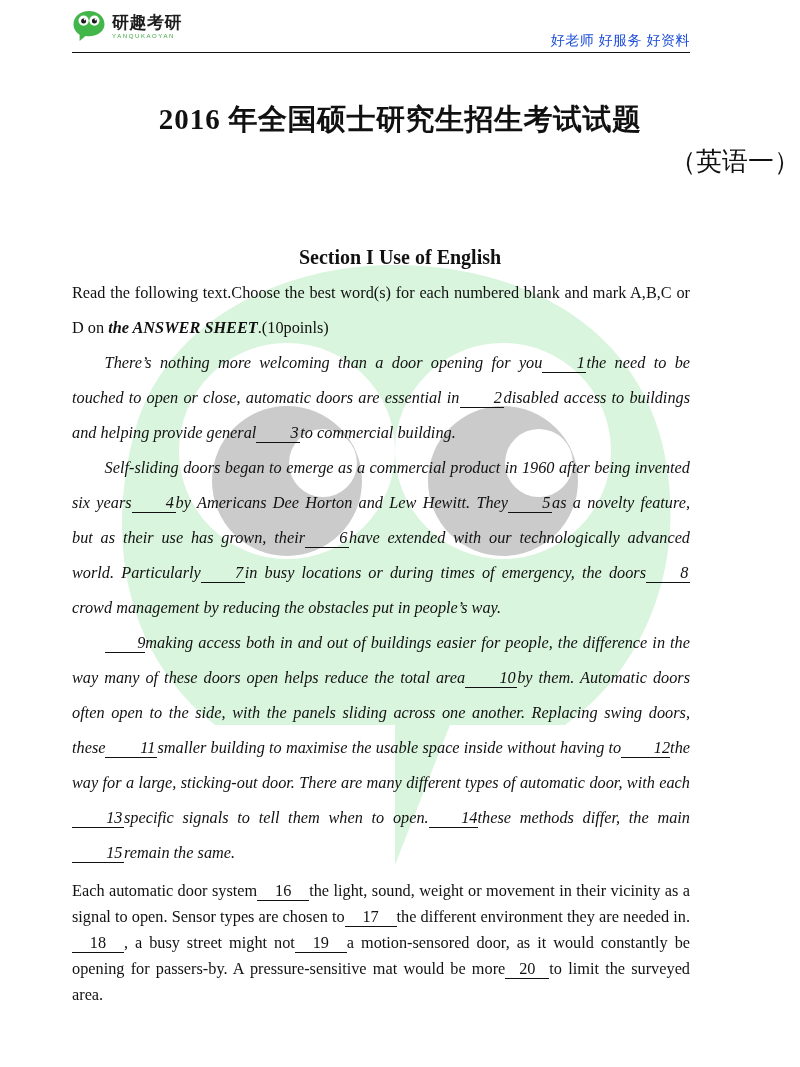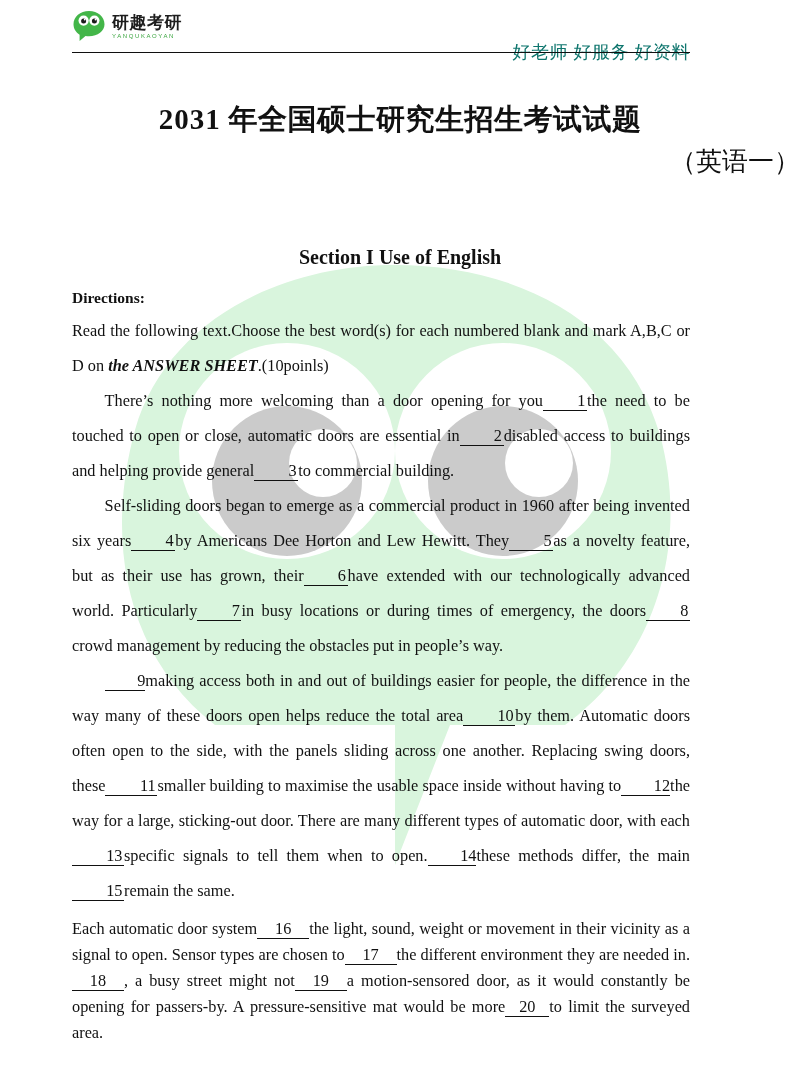--- a/index.html
+++ b/index.html
@@ -70,24 +70,24 @@
   }
   .brand-en {
     font-family: "Liberation Sans", "DejaVu Sans", sans-serif;
     font-size: 6px;
     letter-spacing: 1.6px;
     color: #3aa53f;
     margin-top: 2px;
   }
   .slogan {
     font-family: "Liberation Sans", "DejaVu Sans", sans-serif;
-    font-size: 18px;
-    color: #0f766e;
+    font-size: 14px;
+    color: #1d4ed8;
     letter-spacing: 0.5px;
-    margin-top: 32px;
+    margin-top: 24px;
     white-space: nowrap;
   }
   .rule {
     position: relative;
     z-index: 3;
     margin: 0 110px 0 72px;
     border-top: 1.6px solid #101010;
     height: 0;
   }
 
@@ -133,21 +133,21 @@
     margin-top: 20px;
   }
   p.para {
     font-size: 16.3px;
     line-height: 35px;
     margin: 0;
     text-align: justify;
     text-justify: inter-word;
   }
   p.directions-body { margin-top: 6px; }
-  p.indent { text-indent: 2em; }
+  p.indent { text-indent: 2em; font-style: italic; }
   p.tight {
     line-height: 26px;
     margin-top: 8px;
   }
   .bi { font-weight: bold; font-style: italic; }
 
   
   .blank {
     display: inline-block;
     border-bottom: 1.3px solid #111;
@@ -214,29 +214,28 @@
       <span class="brand-words">
         <span class="brand-cn">研趣考研</span>
         <span class="brand-en">YANQUKAOYAN</span>
       </span>
     </div>
     <div class="slogan">好老师 好服务 好资料</div>
   </div>
   <div class="rule"></div>
 
   <div class="doc-title">
-    <span class="year">2031</span><span> 年全国硕士研究生招生考试试题</span>
+    <span class="year">2016</span><span> 年全国硕士研究生招生考试试题</span>
   </div>
   <div class="doc-subtitle">（英语一）</div>
 
   <div class="section-title">Section I Use of English</div>
 
   <div class="content">
 
-    <div class="directions-label">Directions:</div>
 
     <p class="para directions-body">
       <span>Read the following text.Choose the best word(s) for each numbered blank and mark</span>
       <span>A,B,C or D on </span><span class="bi">the ANSWER SHEET</span><span>.(10poinls)</span>
     </p>
 
     <p class="para indent">
       <span>There’s nothing more welcoming than a door opening for you</span><span class="blank w1">1</span><span>the need to be touched to open or close, automatic doors are essential in</span><span class="blank w1">2</span><span>disabled access to buildings and helping provide general</span><span class="blank w1">3</span><span>to commercial building.</span>
     </p>
 

